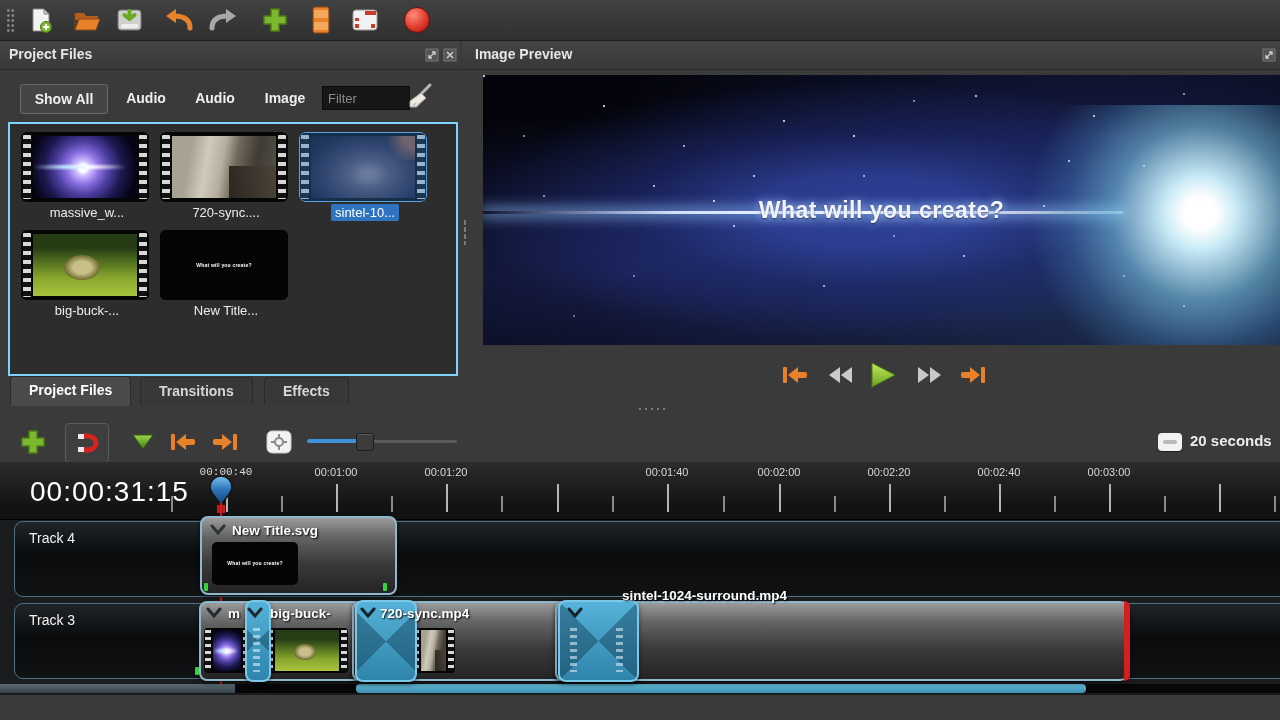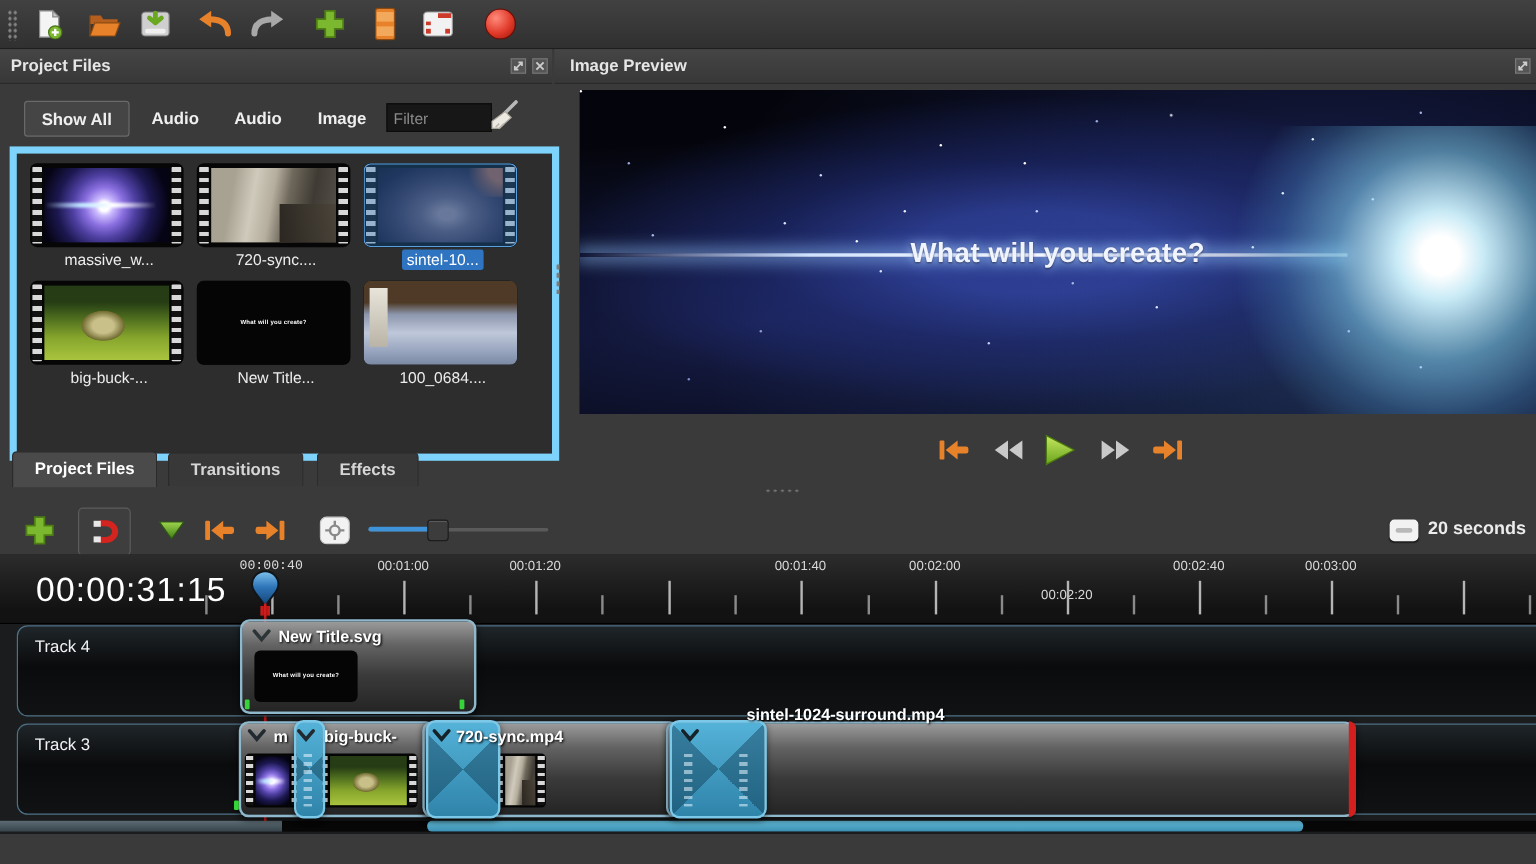--- a/index.html
+++ b/index.html
@@ -20,21 +20,21 @@
   .winbtn{position:absolute;top:7px;width:14px;height:14px;}
   
   .fbtn{position:absolute;top:84px;height:28px;line-height:28px;text-align:center;
     color:#efefef;font-size:14px;font-weight:bold;border-radius:3px;}
   .fbtn.sel{background:#454545;border:1px solid #6a6a6a;}
   #filter-in{position:absolute;left:322px;top:86px;width:76px;height:22px;
     background:#171717;border:1px solid #0c0c0c;color:#bbb;font-size:13px;padding:0 5px;
     font-family:"Liberation Sans",sans-serif;}
   #filter-in::placeholder{color:#8a8a8a;}
   #files-area{left:8px;top:122px;width:446px;height:250px;background:#2d2d2d;
-    border:6px solid #7dd3fc;}
+    border:2px solid #7dd3fc;}
   .fcell{position:absolute;width:132px;}
   .fthumb{position:relative;width:128px;height:70px;background:#060606;border-radius:6px;overflow:hidden;}
   .film .img{position:absolute;left:12px;right:12px;top:4px;bottom:4px;}
   .plain .img{position:absolute;left:0;right:0;top:0;bottom:0;}
   .sprk{position:absolute;top:3px;bottom:3px;width:8px;
     background:repeating-linear-gradient(180deg,#d8d8d8 0 4px,#111 4px 9px);border-radius:1px;}
   .sprk.l{left:2px}.sprk.r{right:2px}
   .flabel{margin-top:3px;text-align:center;font-size:13px;color:#ededed;}
   .flabel .chip{padding:1px 4px;border-radius:2px;}
   .selov{position:absolute;inset:0;background:rgba(46,118,190,.38);border:1px solid #5aa0e0;border-radius:6px;}
@@ -271,26 +271,20 @@
       <div class="flabel"><span>New Title...</span></div>
     </div>
     <div class="fcell" style="left:11px;top:106px;">
       <div class="fthumb film">
           <div class="img art-bbb"></div>
         <div class="sprk l"></div>
           <div class="sprk r"></div>
         </div>
       <div class="flabel"><span>big-buck-...</span></div>
     </div>
-    <div class="fcell" style="left:289px;top:106px;">
-      <div class="fthumb plain">
-          <div class="img art-bed"></div>
-        </div>
-      <div class="flabel"><span>100_0684....</span></div>
-    </div>
   </div>
 
   <div class="abs dots-v"></div>
 
   <div class="dtab act" style="left:10px;">Project Files</div>
   <div class="dtab" style="left:140px;">Transitions</div>
   <div class="dtab" style="left:264px;">Effects</div>
 
   <div class="abs phead" style="left:462px;top:41px;width:818px;">
     <span class="ttl" style="left:13px">Image Preview</span>
@@ -399,21 +393,21 @@
   <div id="zoom-label" class="abs">20 seconds</div>
 
   <div id="tl-bg" class="abs"></div>
   <div id="ruler" class="abs">
     <div id="ruler-marks">
         <span class="rlab" style="left: 226px; font-family: Liberation Mono, monospace;">00:00:40</span>
         <span class="rlab" style="left: 336px;">00:01:00</span>
         <span class="rlab" style="left: 446px;">00:01:20</span>
         <span class="rlab" style="left: 667px;">00:01:40</span>
         <span class="rlab" style="left: 779px;">00:02:00</span>
-        <span class="rlab" style="left: 889px; margin-top: 24px;">00:02:20</span>
+        <span class="rlab" style="left: 889px;">00:02:20</span>
         <span class="rlab" style="left: 999px;">00:02:40</span>
         <span class="rlab" style="left: 1109px;">00:03:00</span>
         <div class="tick major" style="left: 226px;"></div>
         <div class="tick major" style="left: 336px;"></div>
         <div class="tick major" style="left: 446px;"></div>
         <div class="tick major" style="left: 557px;"></div>
         <div class="tick major" style="left: 667px;"></div>
         <div class="tick major" style="left: 779px;"></div>
         <div class="tick major" style="left: 889px;"></div>
         <div class="tick major" style="left: 999px;"></div>

